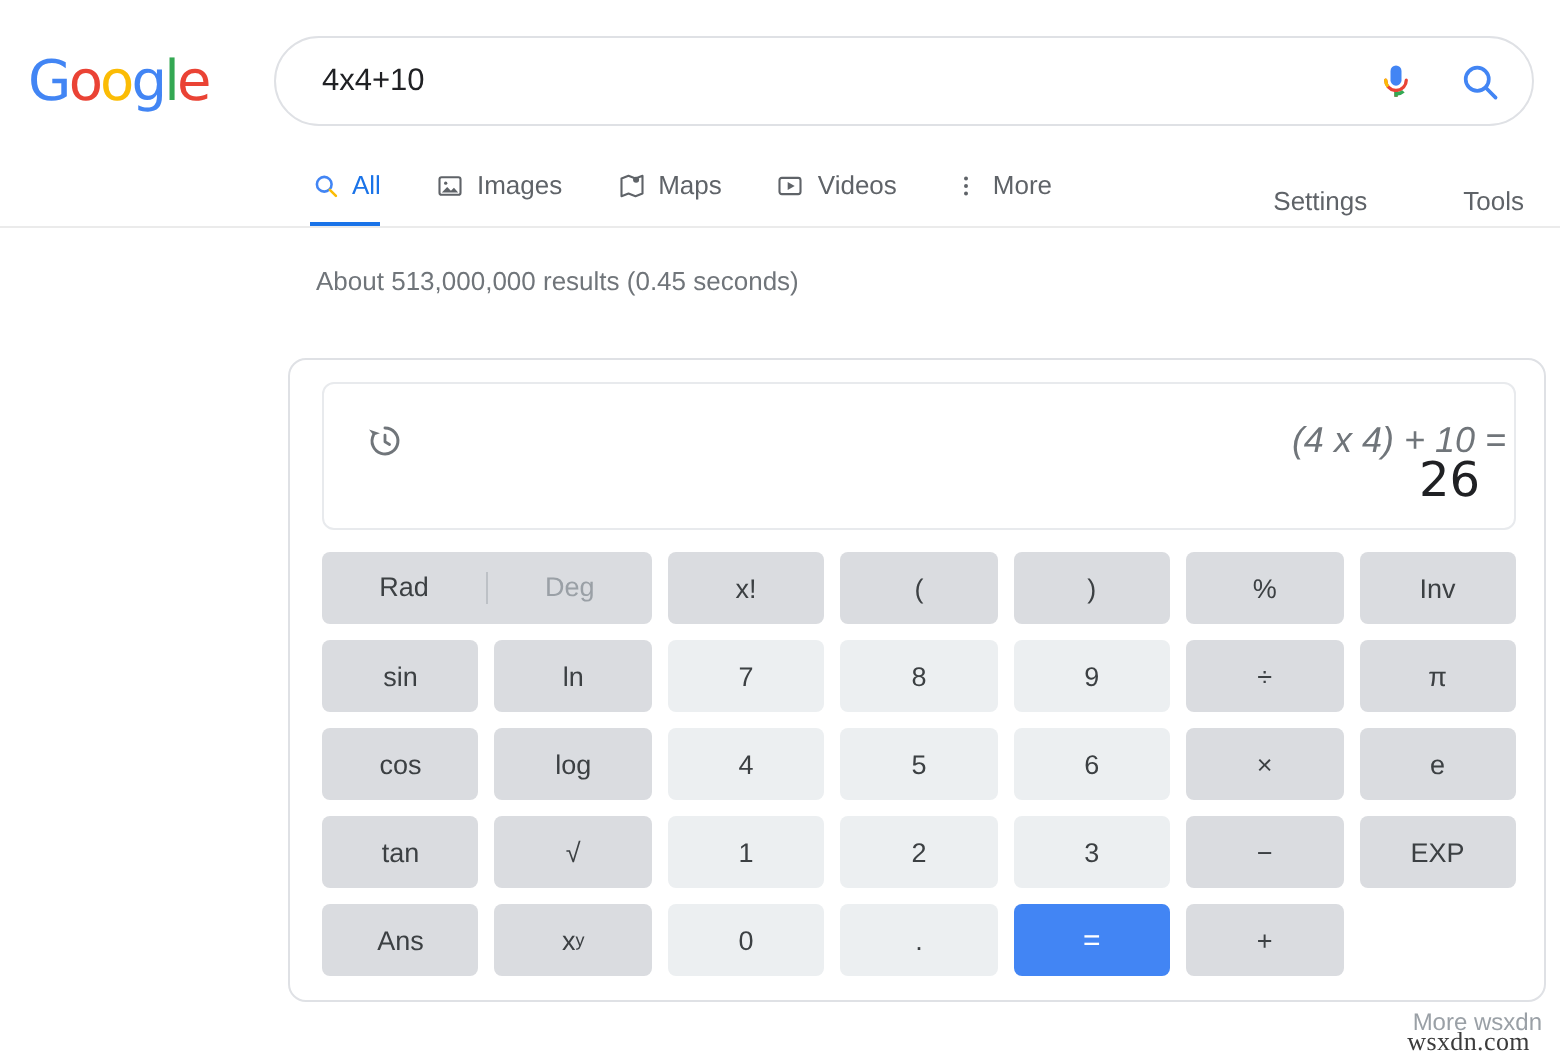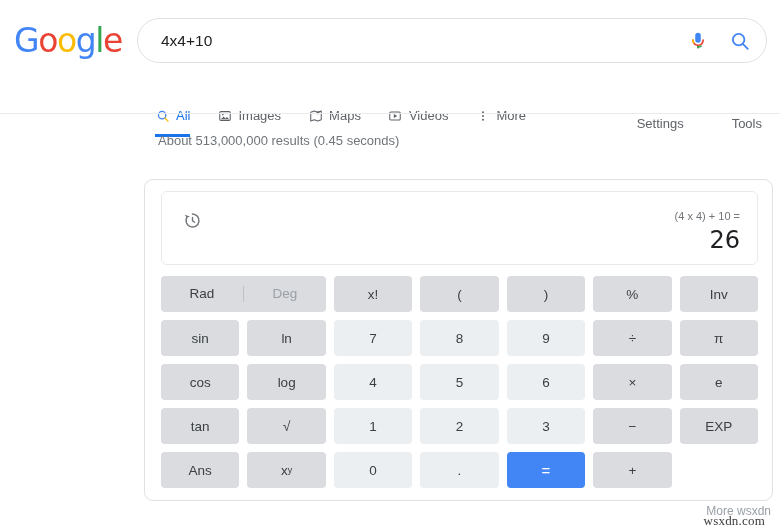--- a/index.html
+++ b/index.html
@@ -18,21 +18,21 @@
 
   
   .header {
     position: absolute;
     left: 0; top: 0;
     width: 780px; height: 78px;
   }
   .logo {
     position: absolute;
     left: 14px; top: 24px;
-    font-size: 33px;
+    font-size: 28px;
     letter-spacing: -1.4px;
     font-family: "DejaVu Sans", sans-serif;
     font-weight: 400;
     line-height: 34px;
     user-select: none;
   }
   .logo span { display: inline; }
   .g1 { color: #4285F4; }
   .g2 { color: #EA4335; }
   .g3 { color: #FBBC05; }
@@ -64,21 +64,21 @@
   }
   .search-icon {
     position: absolute;
     right: 15px; top: 11px;
     width: 22px; height: 22px;
   }
 
   
   .navbar {
     position: absolute;
-    left: 0; top: 100px;
+    left: 0; top: 77px;
     width: 780px; height: 32px;
   }
   .navrow {
     position: absolute;
     left: 155px; top: 0;
     display: flex;
     align-items: center;
     height: 31px;
   }
   .tab {
@@ -153,24 +153,25 @@
     border-radius: 6px;
     background: #fff;
   }
   .history-icon {
     position: absolute;
     left: 20px; top: 18px;
     width: 21px; height: 21px;
   }
   .expr {
     position: absolute;
-    right: 17px; top: 18px;
-    font-size: 11px;
+    right: 4px; top: 18px;
+    font-size: 18px;
     color: #70757a;
     white-space: nowrap;
+    font-style: italic;
   }
   .result {
     position: absolute;
     right: 17px; top: 30px;
     font-size: 24px;
     color: #202124;
     line-height: 36px;
     white-space: nowrap;
     font-family: "DejaVu Sans", sans-serif;
     font-weight: 400;

